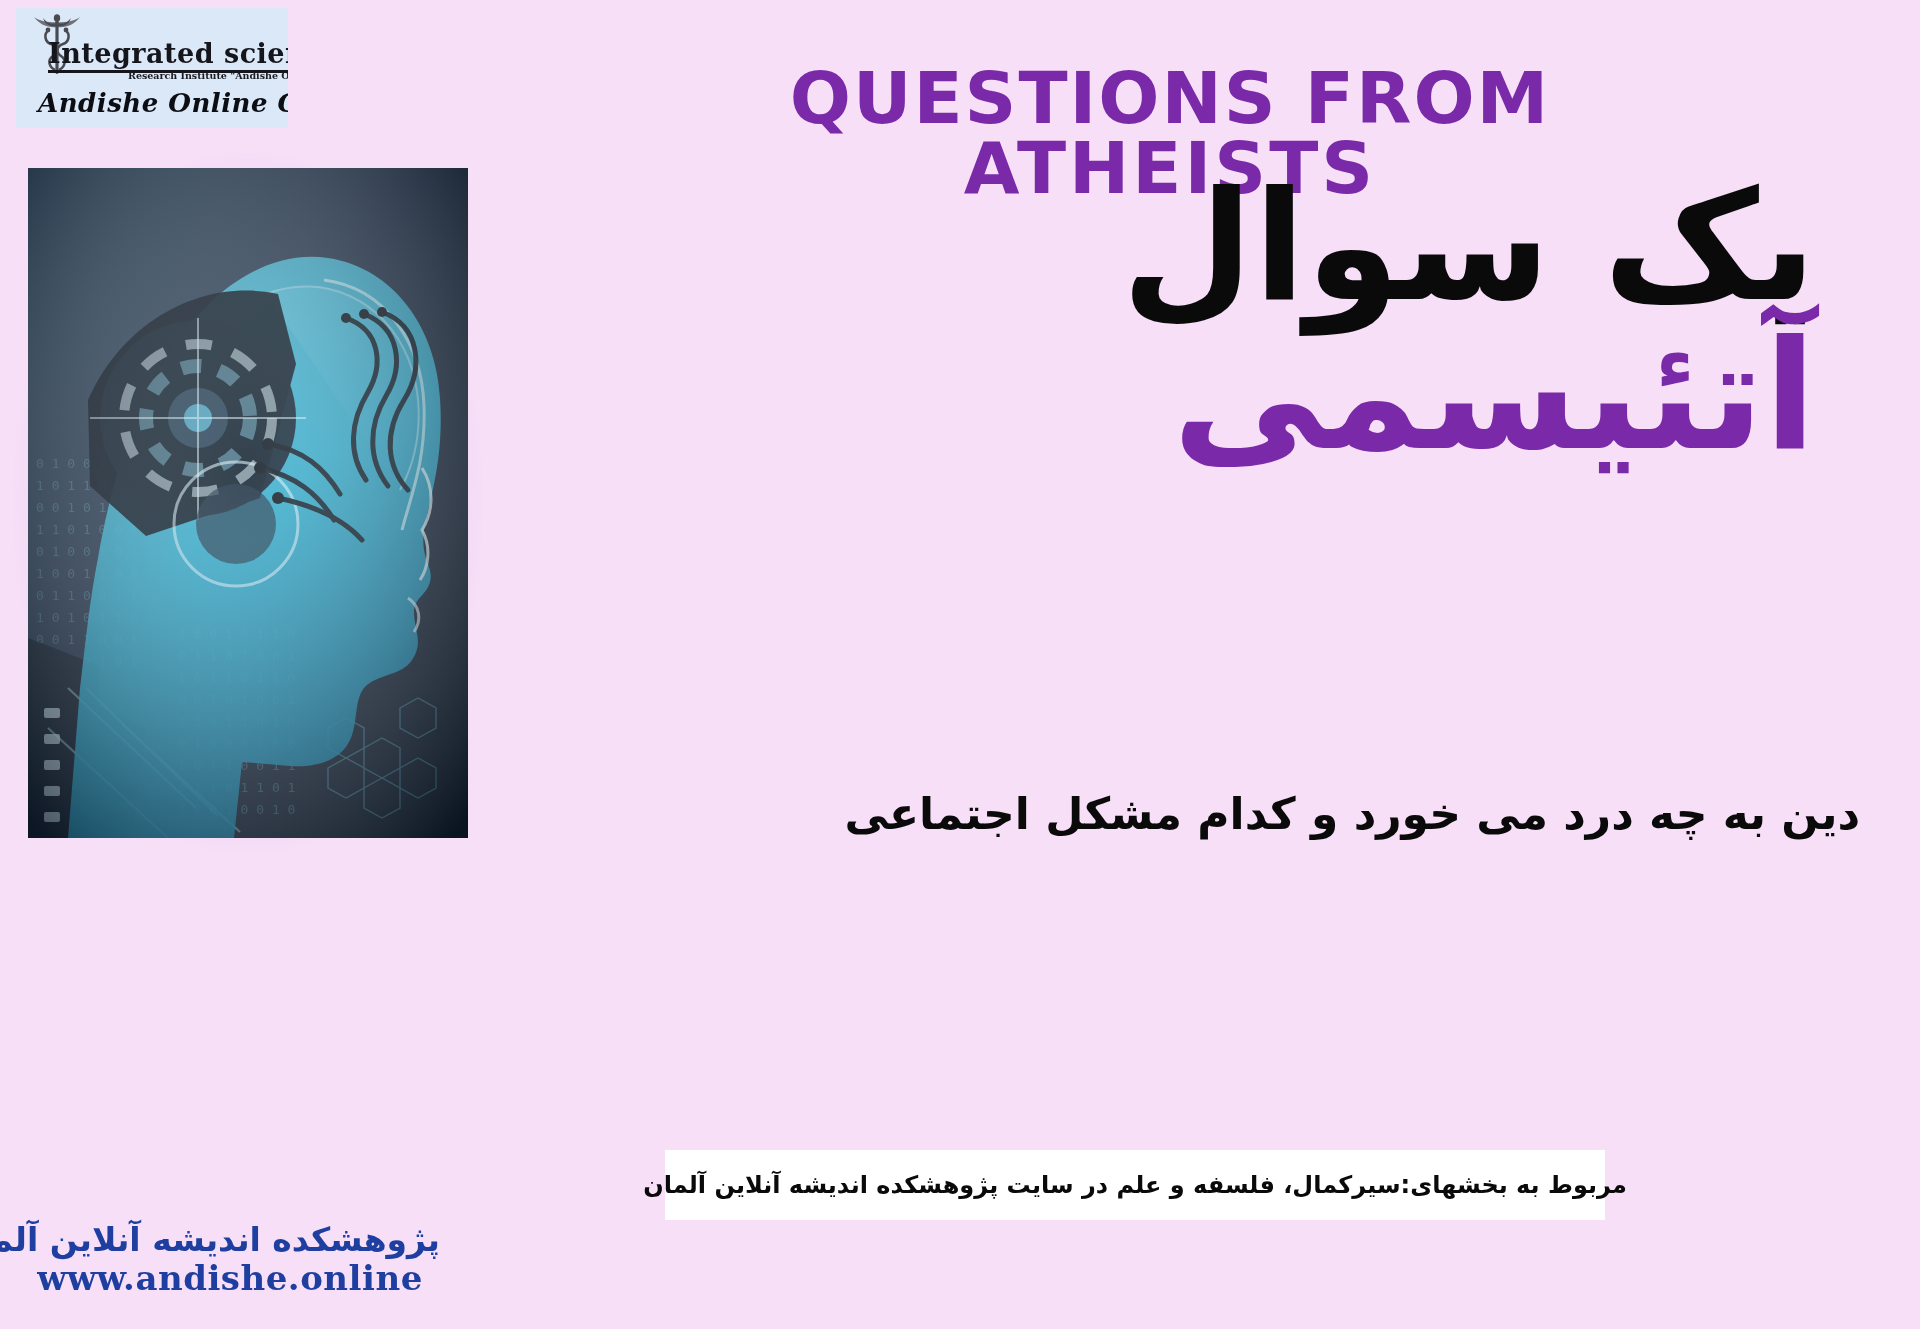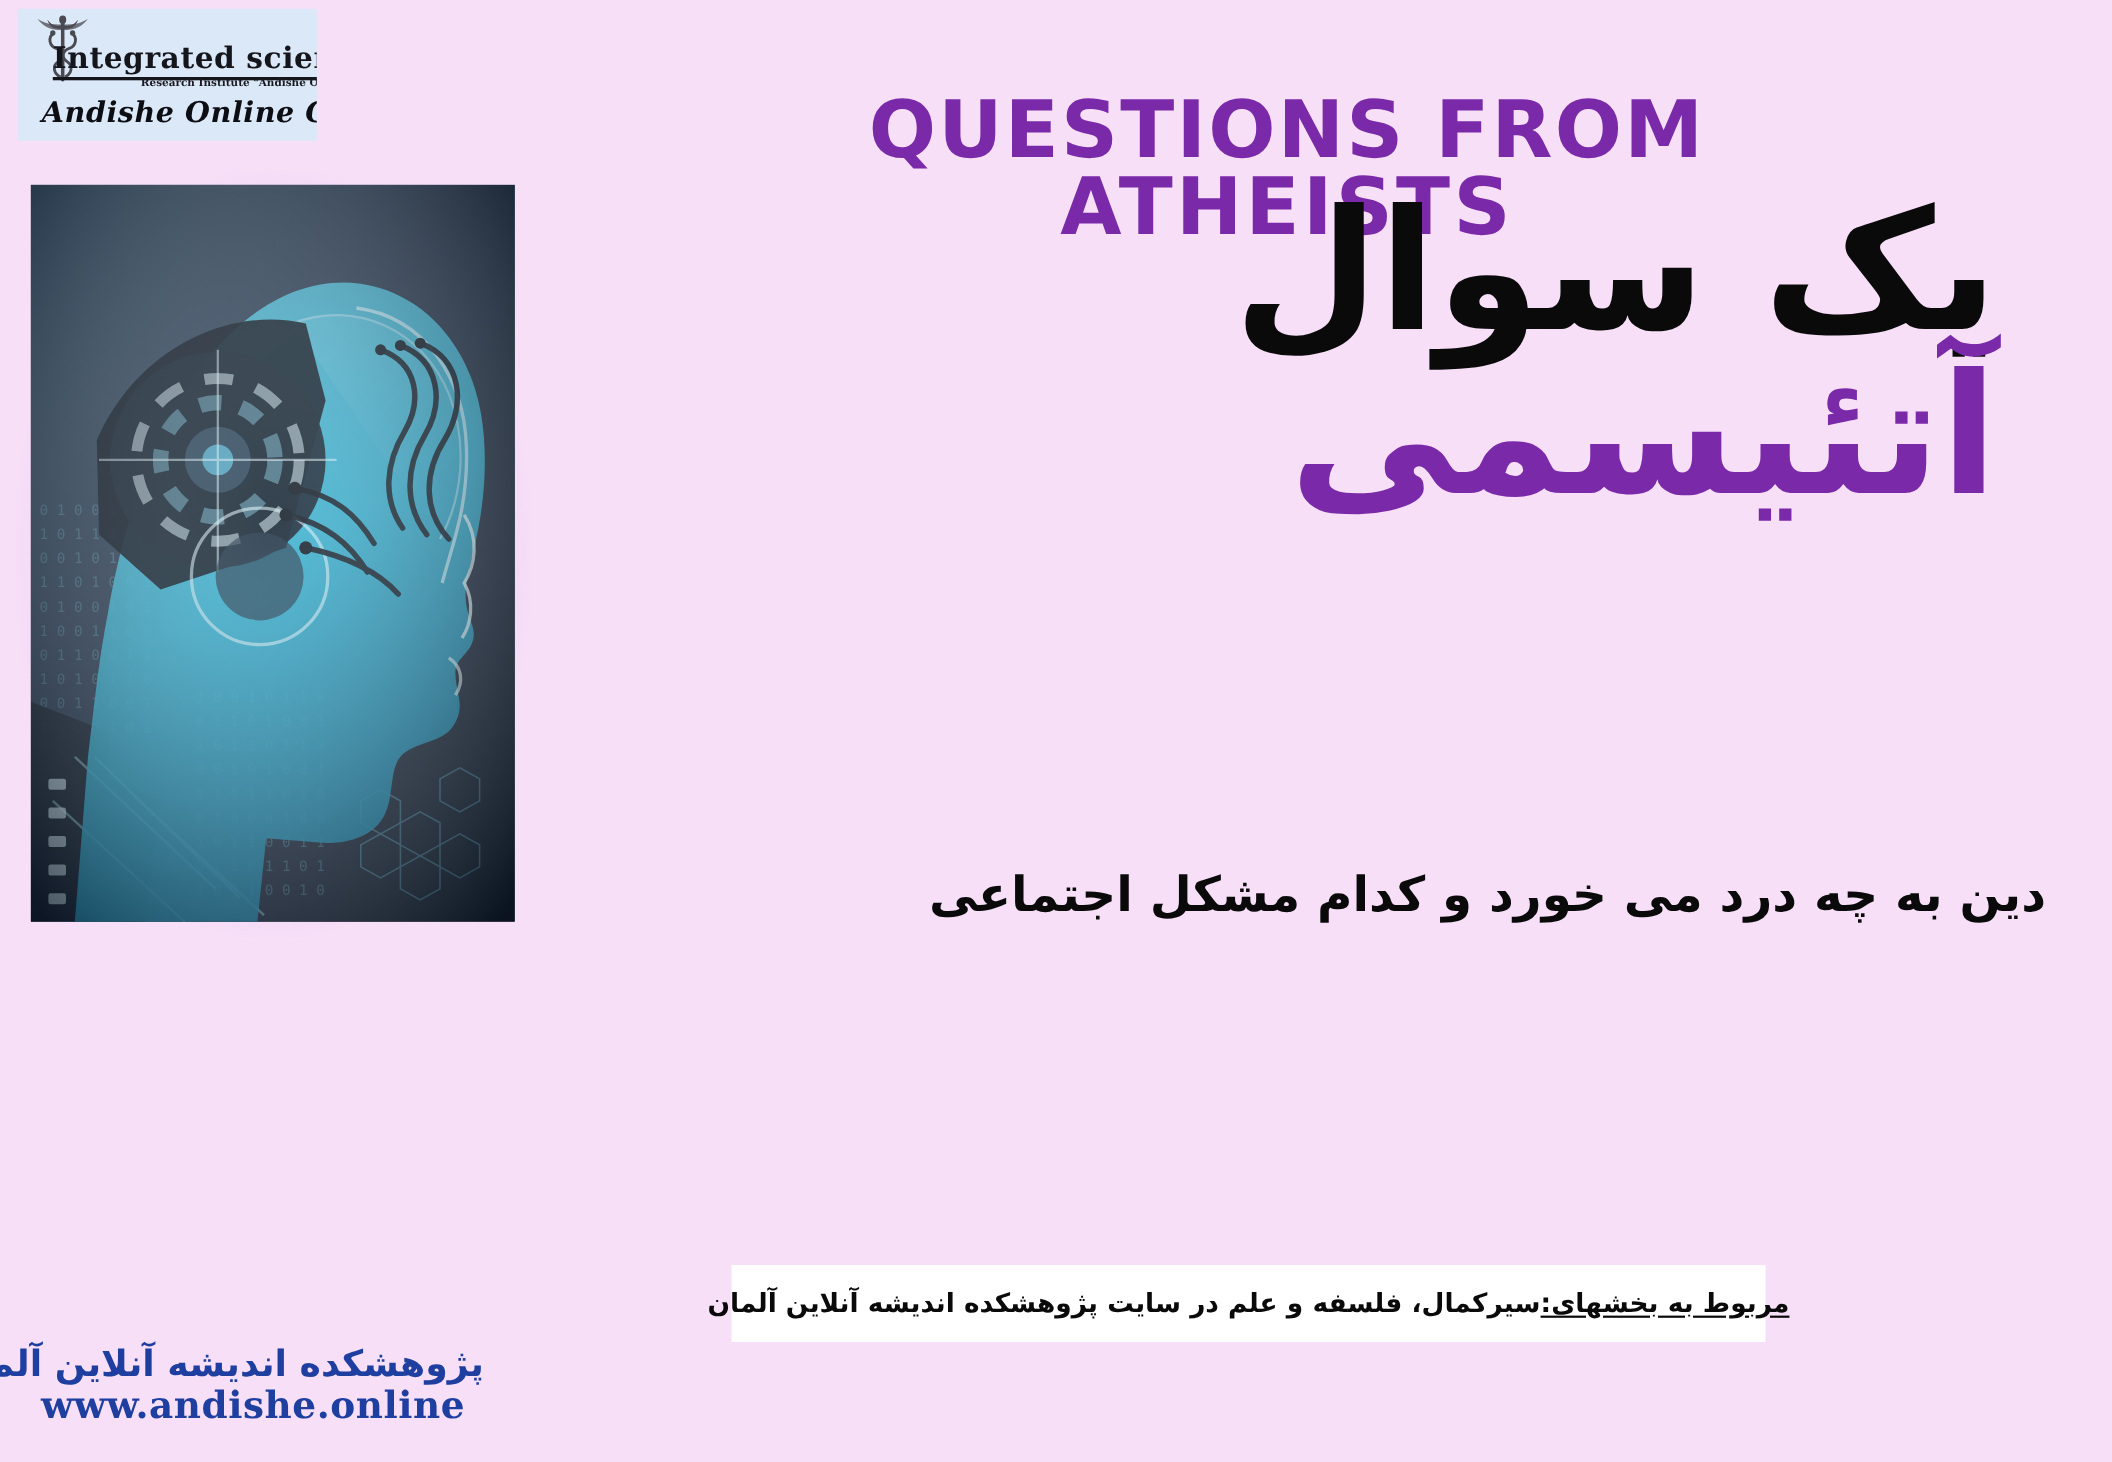--- a/index.html
+++ b/index.html
@@ -67,21 +67,21 @@
   }
   .robot-img{
     position:absolute;inset:0;
     overflow:hidden;
     background:#2d3a4e;
   }
   .robot-img svg{display:block;width:100%;height:100%;}
 
   
   .headline{
-    position:absolute;left:640px;top:84px;width:1060px;
+    position:absolute;left:640px;top:64px;width:1060px;
     text-align:center;
     color:#7a2aa8;
     font-family:"DejaVu Sans", sans-serif;
     font-weight:bold;
     font-size:72px;
     line-height:0.97;
     letter-spacing:2px;
     text-transform:uppercase;
   }
   .headline .ln{display:block;}
@@ -123,21 +123,20 @@
   }
   .caption-text{
     direction:rtl;
     font-family:"DejaVu Sans", sans-serif;
     font-weight:bold;
     font-size:24px;
     color:#0a0a0a;
     white-space:nowrap;
   }
   .caption-text .lead{
-    text-decoration:underline;
     text-underline-offset:3px;
   }
 
   
   .footer{
     position:absolute;left:20px;top:1222px;width:420px;
     text-align:center;
   }
   .footer-fa{
     direction:rtl;

